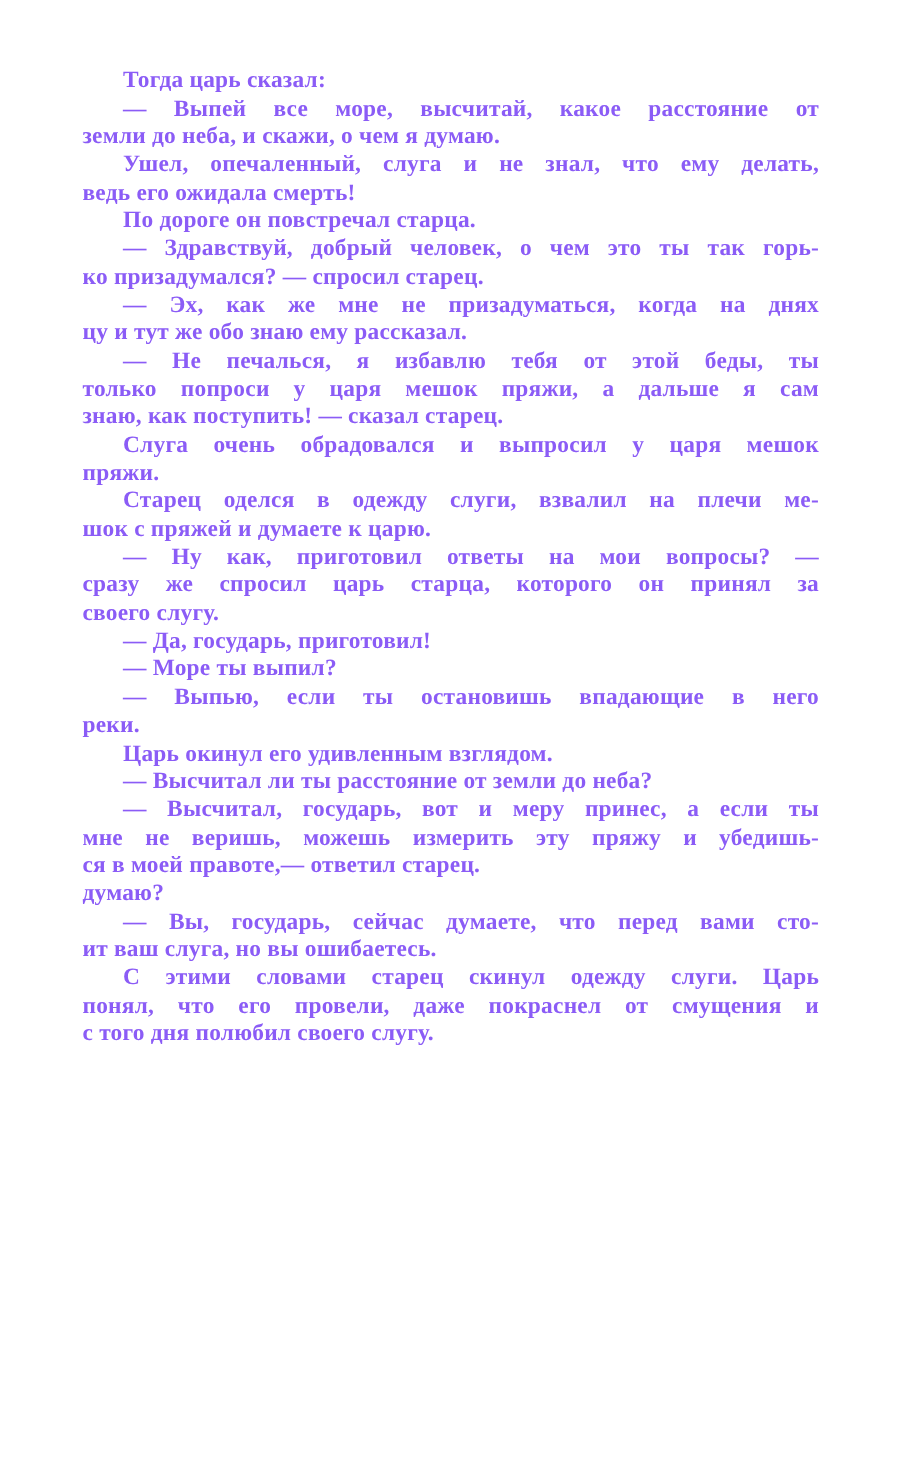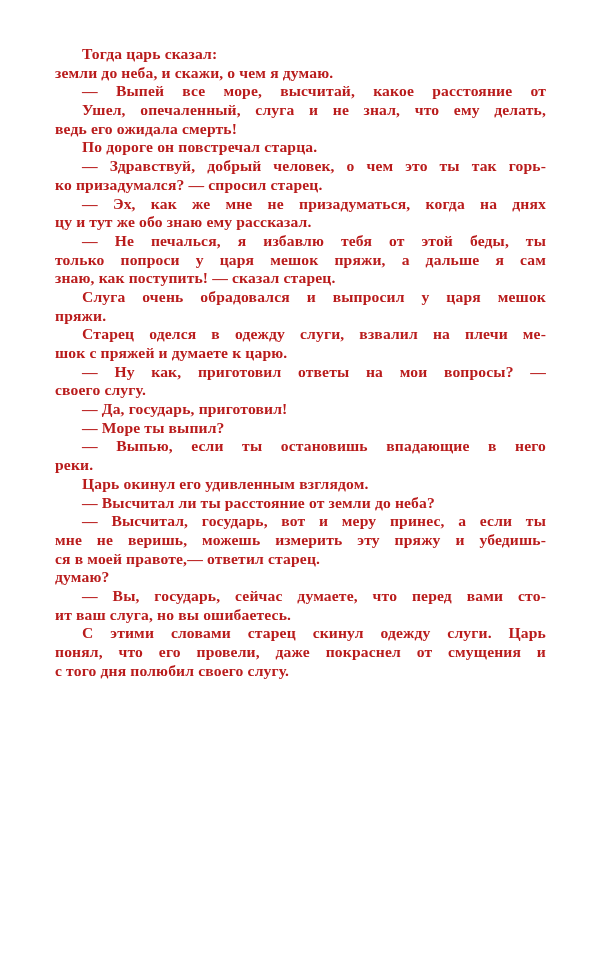--- a/index.html
+++ b/index.html
@@ -14,21 +14,21 @@
       overflow: hidden;
     }
     .page {
       position: absolute;
       left: 55px;
       top: 45px;
       width: 491px;
       font-family: "Liberation Serif", "DejaVu Serif", serif;
       font-size: 15.6px;
       line-height: 18.69px;
-      color: #b91c1c;
+      color: #8b5cf6;
       font-weight: bold;
       letter-spacing: 0.15px;
     }
     .line {
       display: block;
       height: 18.69px;
       white-space: nowrap;
       text-align: justify;
       text-align-last: justify;
     }
@@ -37,37 +37,38 @@
     }
     .line.last {
       text-align-last: left;
     }
   </style>
 </head>
 <body>
 
 <div class="page" id="page">
     <span class="line indent last">Тогда царь сказал:</span>
+    <span class="line indent">— Выпей все море, высчитай, какое расстояние от</span>
     <span class="line last">земли до неба, и скажи, о чем я думаю.</span>
-    <span class="line indent">— Выпей все море, высчитай, какое расстояние от</span>
     <span class="line indent">Ушел, опечаленный, слуга и не знал, что ему делать,</span>
     <span class="line last">ведь его ожидала смерть!</span>
     <span class="line indent last">По дороге он повстречал старца.</span>
     <span class="line indent">— Здравствуй, добрый человек, о чем это ты так горь-</span>
     <span class="line last">ко призадумался? — спросил старец.</span>
     <span class="line indent">— Эх, как же мне не призадуматься, когда на днях</span>
     <span class="line last">цу и тут же обо знаю ему рассказал.</span>
     <span class="line indent">— Не печалься, я избавлю тебя от этой беды, ты</span>
     <span class="line">только попроси у царя мешок пряжи, а дальше я сам</span>
     <span class="line last">знаю, как поступить! — сказал старец.</span>
     <span class="line indent">Слуга очень обрадовался и выпросил у царя мешок</span>
     <span class="line last">пряжи.</span>
     <span class="line indent">Старец оделся в одежду слуги, взвалил на плечи ме-</span>
     <span class="line last">шок с пряжей и думаете к царю.</span>
     <span class="line indent">— Ну как, приготовил ответы на мои вопросы? —</span>
+    <span class="line">сразу же спросил царь старца, которого он принял за</span>
     <span class="line last">своего слугу.</span>
     <span class="line indent last">— Да, государь, приготовил!</span>
     <span class="line indent last">— Море ты выпил?</span>
     <span class="line indent">— Выпью, если ты остановишь впадающие в него</span>
     <span class="line last">реки.</span>
     <span class="line indent last">Царь окинул его удивленным взглядом.</span>
     <span class="line indent last">— Высчитал ли ты расстояние от земли до неба?</span>
     <span class="line indent">— Высчитал, государь, вот и меру принес, а если ты</span>
     <span class="line">мне не веришь, можешь измерить эту пряжу и убедишь-</span>
     <span class="line last">ся в моей правоте,— ответил старец.</span>

